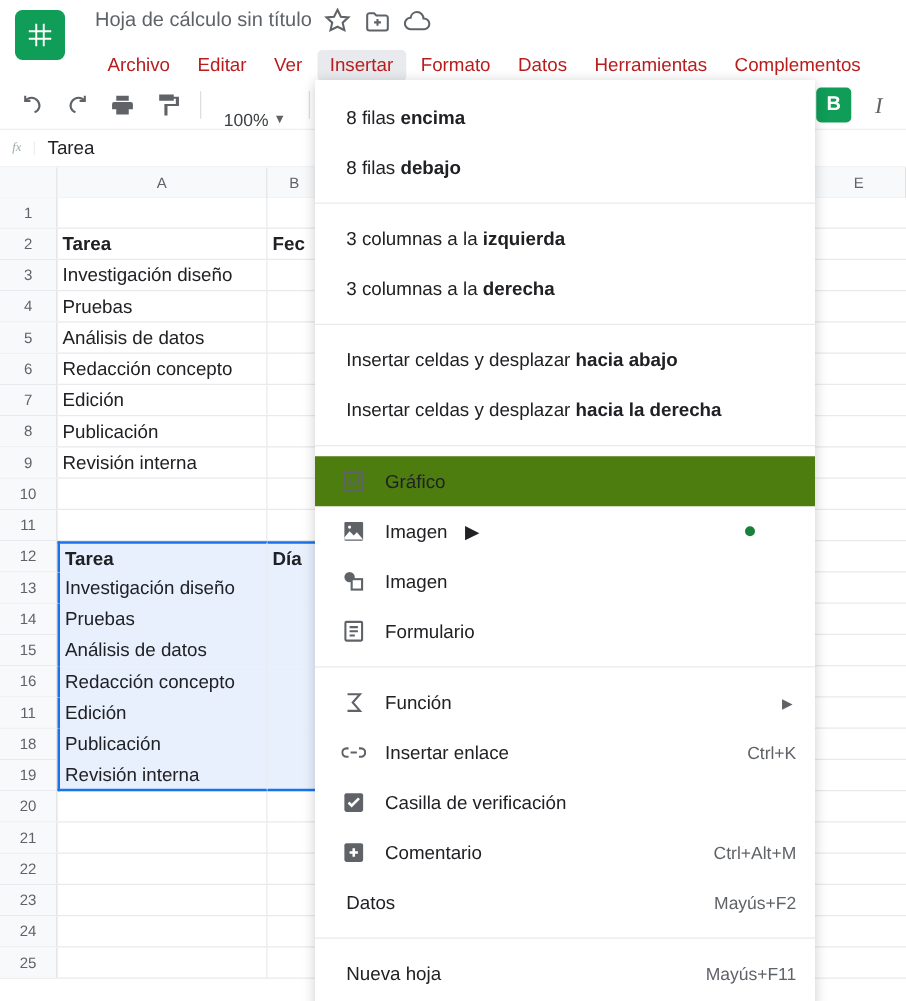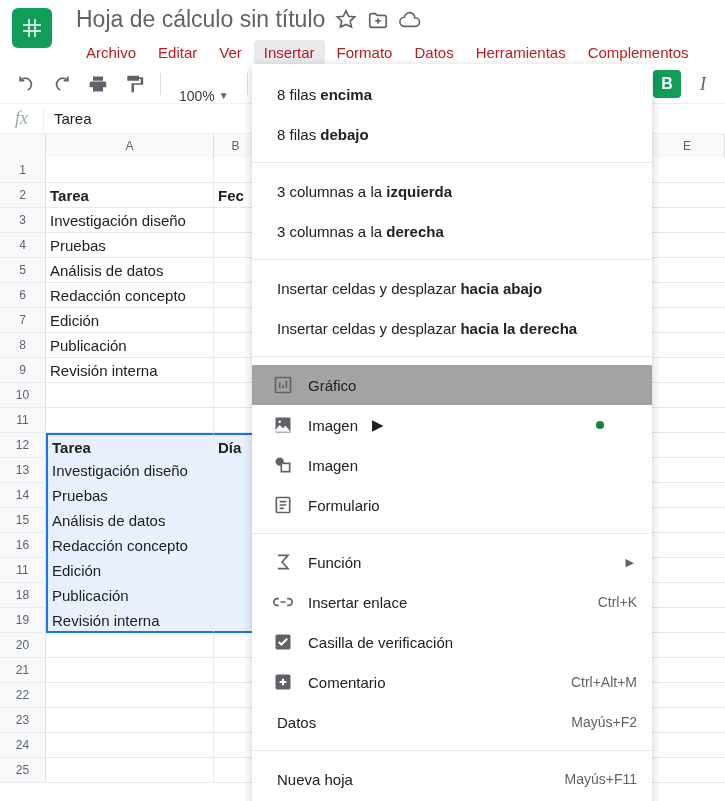--- a/index.html
+++ b/index.html
@@ -3,42 +3,42 @@
 <meta charset="utf-8">
 <style>
   * { margin:0; padding:0; box-sizing:border-box; font-family:Arial,Helvetica,sans-serif; }
   body { width:725px; height:801px; background:#fff; overflow:hidden; font-size:14px; color:#3c4043; }
 
   
   .header { position:relative; height:64px; padding:6px 0 0 0; }
   .logo-box { position:absolute; left:12px; top:8px; width:40px; height:40px; background:#0f9d58; border-radius:6px; display:flex; align-items:center; justify-content:center; }
   .logo-box svg { width:24px; height:24px; }
   .title-row { position:absolute; left:76px; top:6px; display:flex; align-items:center; gap:10px; }
-  .doc-title { font-size:23px; color:#5f6368; font-weight:400; }
+  .doc-title { font-size:16px; color:#5f6368; font-weight:400; }
   .title-icon { width:22px; height:22px; color:#5f6368; display:flex; align-items:center; justify-content:center; }
   .title-icon svg { width:22px; height:22px; }
   .menu-row { position:absolute; left:76px; top:40px; display:flex; gap:2px; }
   .menu-item { padding:4px 10px; font-size:15px; color:#b91c1c; border-radius:4px; cursor:pointer; }
   .menu-item.active { background:#e8eaed; }
 
   
   .toolbar { height:40px; border-bottom:1px solid #eee; display:flex; align-items:center; padding:0 12px; gap:8px; position:relative; }
   .tb-btn { width:28px; height:28px; display:flex; align-items:center; justify-content:center; color:#5f6368; cursor:pointer; }
   .tb-btn svg { width:20px; height:20px; }
   .tb-divider { width:1px; height:22px; background:#ddd; margin:0 4px; }
   .zoom { display:flex; align-items:center; gap:4px; font-size:14px; color:#3c4043; padding:0 6px;margin-top:24px; }
   .zoom .caret { font-size:10px; color:#5f6368; }
   .tb-right { position:absolute; right:8px; top:6px; display:flex; align-items:center; gap:8px; }
   .caret { font-size:10px; color:#5f6368; }
   .bold-b { width:28px; height:28px; background:#0f9d58; color:#fff; font-weight:bold; font-size:16px; display:flex; align-items:center; justify-content:center; border-radius:4px; }
   .italic-i { width:28px; height:28px; font-family:serif; font-style:italic; font-size:18px; display:flex; align-items:center; justify-content:center; color:#5f6368; }
 
   
   .formula-bar { height:30px; border-bottom:1px solid #eee; display:flex; align-items:center; }
-  .fx { width:44px; font-family:serif; font-style:italic; color:#9aa; font-size:18px; text-align:center; border-right:1px solid #eee; }
+  .fx { width:28px; font-family:serif; font-style:italic; color:#9aa; font-size:10px; text-align:center; border-right:1px solid #eee; }
   .fb-val { padding-left:10px; font-size:15px; color:#202124; }
 
   
   .grid { position:relative; }
   .col-headers { display:flex; height:24px; background:#f8f9fa; border-bottom:1px solid #e0e0e0; }
   .corner { width:46px; height:24px; border-right:1px solid #e0e0e0; background:#f8f9fa; }
   .col-h { height:24px; border-right:1px solid #e0e0e0; text-align:center; font-size:12px; color:#5f6368; line-height:24px; background:#f8f9fa; }
   .col-A { width:168px; }
   .col-B { width:44px; }
   .col-gap { width:392px; }
@@ -56,21 +56,21 @@
   .row.head-sel .cell.A, .row.head-sel .cell.B { border-top:2px solid #1a73e8; }
   .row.first-sel .cell.A { border-left:2px solid #1a73e8; }
   .row.last-sel .cell.A, .row.last-sel .cell.B { border-bottom:2px solid #1a73e8; }
   .row.sel-row .cell.B { border-right:2px solid #a3a3a3; }
   .row.sel-row .cell.A { border-left:2px solid #1a73e8; }
 
   
   .dropdown { position:absolute; left:252px; top:64px; width:400px; background:#fff; box-shadow:0 2px 10px rgba(0,0,0,.2); border-radius:0 0 6px 6px; padding:10px 0; z-index:100; }
   .dd-item { height:40px; display:flex; align-items:center; padding:0 20px 0 20px; cursor:pointer; font-size:15px; color:#202124; gap:14px; position:relative; }
   .dd-item.indent { padding-left:25px; }
-  .dd-item.hover { background:#a3a3a3; }
+  .dd-item.hover { background:#4d7c0f; }
   .dd-icon { width:22px; height:22px; display:flex; align-items:center; justify-content:center; color:#5f6368; flex-shrink:0; }
   .dd-icon svg { width:20px; height:20px; }
   .dd-label b { font-weight:700; color:#202124; }
   .dd-sep { height:1px; background:#e8eaed; margin:8px 0; }
   .dd-shortcut { position:absolute; right:15px; font-size:14px; color:#5f6368; }
   .dd-arrow { position:absolute; right:18px; font-size:11px; color:#5f6368; }
   .green-dot { width:8px; height:8px; background:#188038; border-radius:50%; position:absolute; right:48px; }
 </style>
 </head>
 <body>

